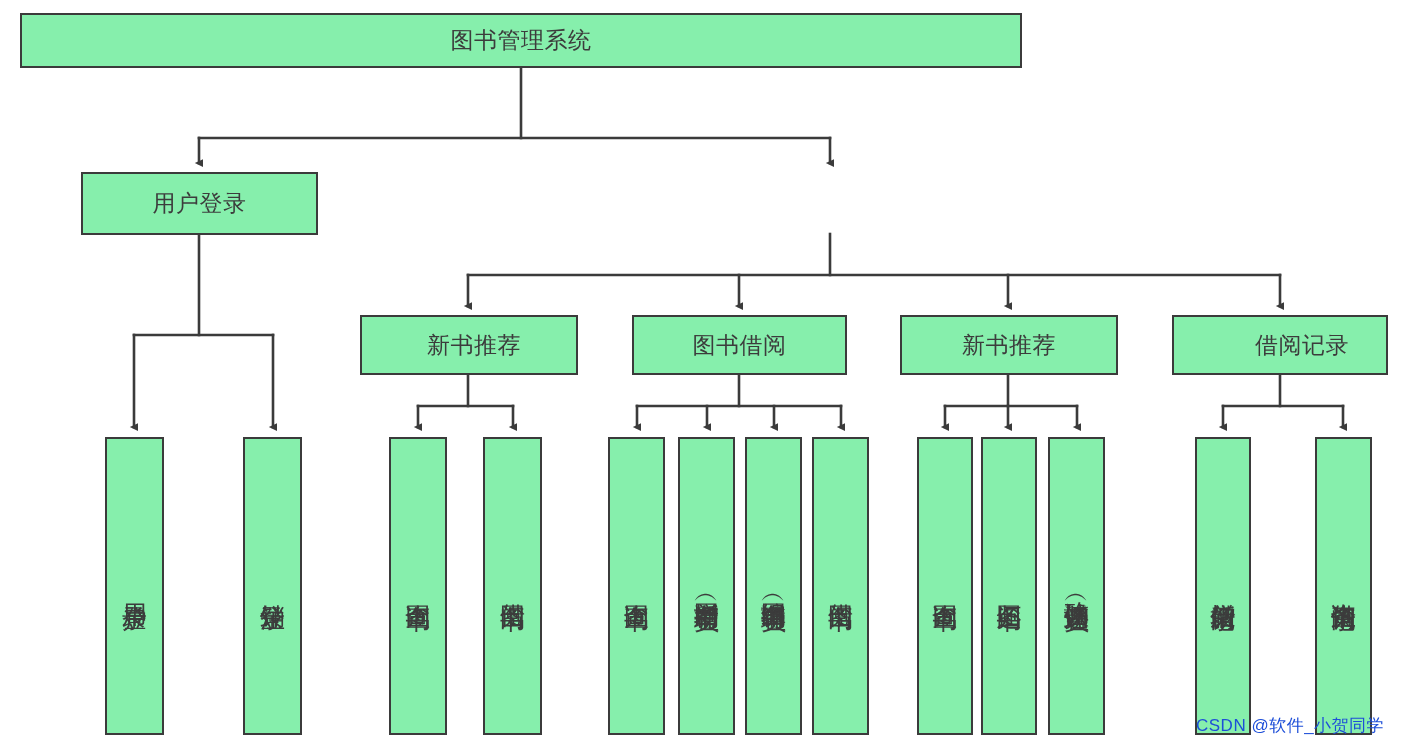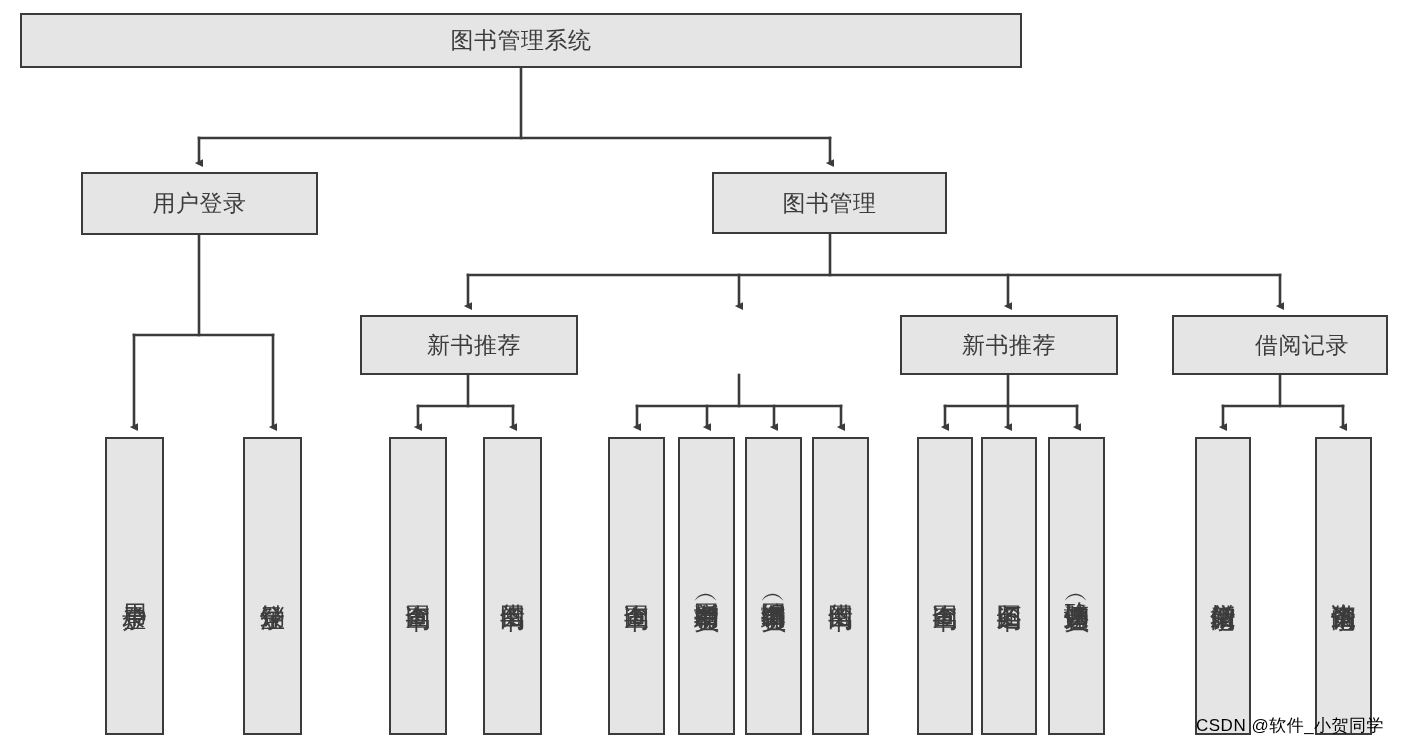--- a/index.html
+++ b/index.html
@@ -22,21 +22,21 @@
     left: 0;
     top: 0;
     width: 1405px;
     height: 747px;
     pointer-events: none;
   }
   .node {
     position: absolute;
     box-sizing: border-box;
     border: 2.5px solid #3b3b3b;
-    background: #e5e5e5;
+    background: #86efac;
     display: flex;
     align-items: center;
     justify-content: center;
     color: #3c3c3c;
   }
   .node.h {
     font-size: 23px;
     letter-spacing: 0.5px;
   }
   .node.v {
@@ -52,21 +52,21 @@
     writing-mode: vertical-rl;
     text-orientation: upright;
     white-space: nowrap;
     display: block;
   }
   .watermark {
     position: absolute;
     left: 1196px;
     top: 714px;
     font-size: 17px;
-    color: #000000;
+    color: #1d4ed8;
     white-space: nowrap;
     letter-spacing: 0.5px;
   }
 </style>
 </head>
 <body>
 
 <div id="canvas">
 
   <svg id="edges" viewBox="0 0 1405 747" xmlns="http://www.w3.org/2000/svg">
@@ -119,26 +119,26 @@
     </g>
   </svg>
 
   <div class="node h" style="left:20px; top:13px; width:1002px; height:55px;">
     <span>图书管理系统</span>
   </div>
 
   <div class="node h" style="left:81px; top:172px; width:237px; height:63px;">
     <span>用户登录</span>
   </div>
-  <div class="node h" style="left:712px; top:172px; width:235px; height:62px;">
-    <span>图书管理</span>
-  </div>
 
   <div class="node h" style="left:360px; top:315px; width:218px; height:60px;padding-left:10px;">
     <span>新书推荐</span>
+  </div>
+  <div class="node h" style="left:632px; top:315px; width:215px; height:60px;">
+    <span>图书借阅</span>
   </div>
   <div class="node h" style="left:900px; top:315px; width:218px; height:60px;">
     <span>新书推荐</span>
   </div>
   <div class="node h" style="left:1172px; top:315px; width:216px; height:60px;padding-left:44px;">
     <span>借阅记录</span>
   </div>
 
   <div class="node v" style="left:105px; top:437px; width:59px; height:298px;">
     <span class="vlabel">用户登录</span>

